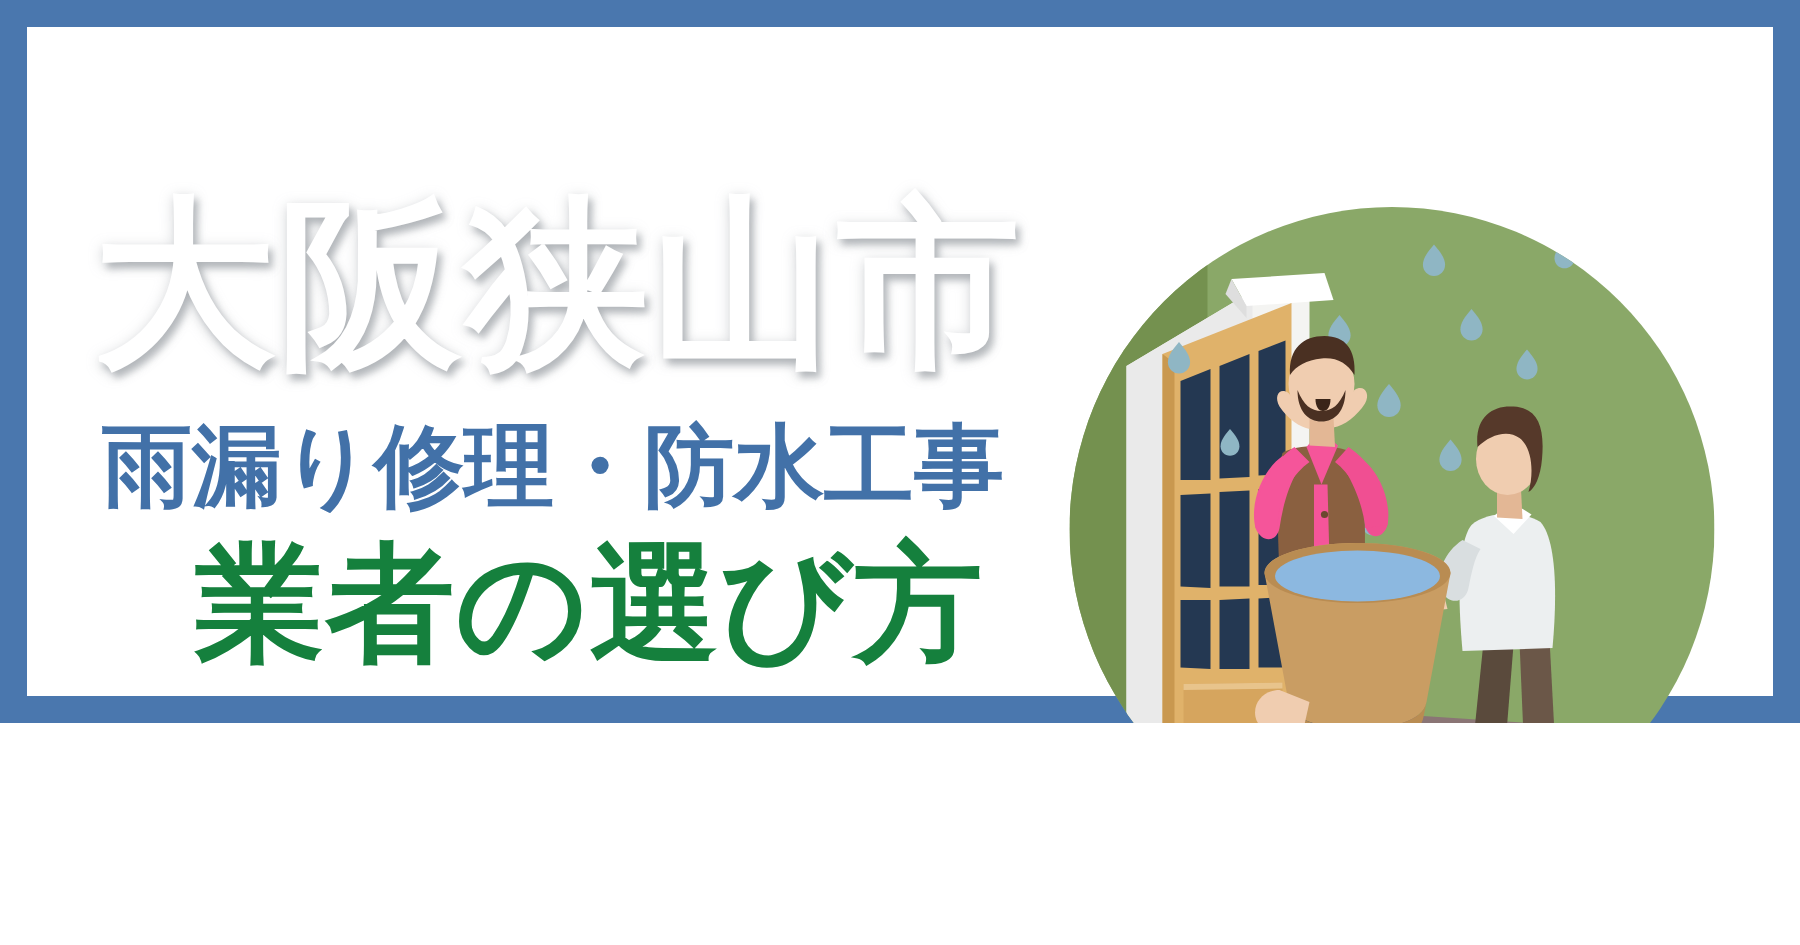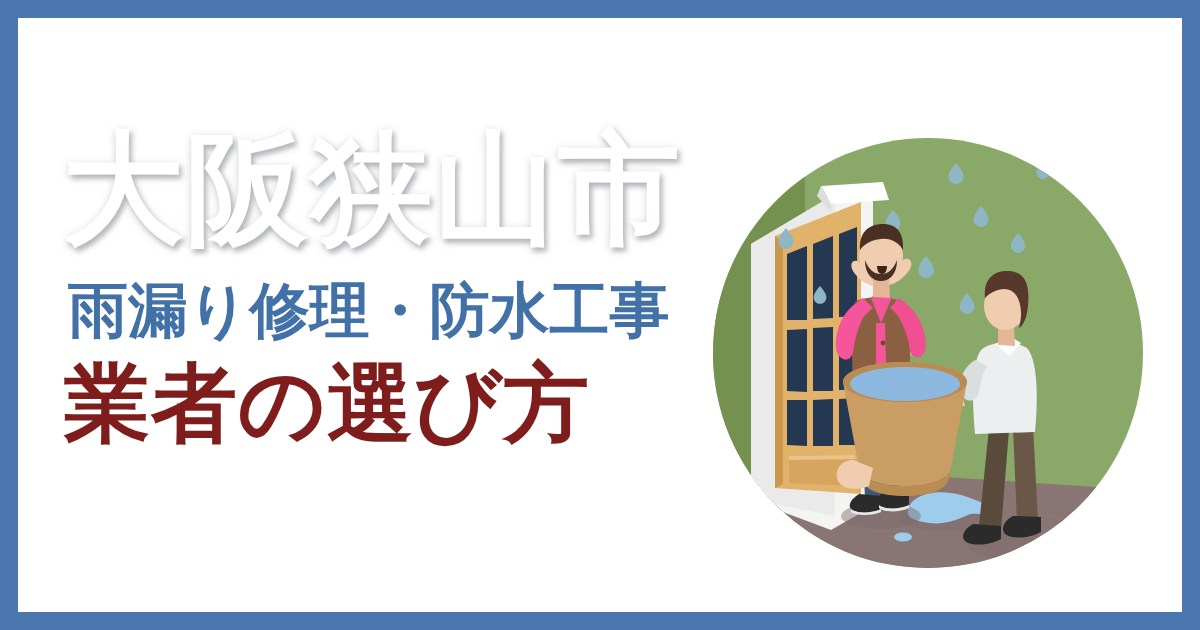--- a/index.html
+++ b/index.html
@@ -7,21 +7,21 @@
     padding: 0;
     background: #ffffff;
   }
   body {
     font-family: "Liberation Sans", sans-serif;
   }
 
   #banner {
     position: relative;
     width: 1200px;
-    height: 630px;
+    height: 482px;
     box-sizing: border-box;
     background: #ffffff;
     overflow: hidden;
   }
 
   
   .frame-edge {
     position: absolute;
     background: #4a77ae;
   }
@@ -57,28 +57,29 @@
     font-weight: bold;
     font-size: 60px;
     line-height: 1.22;
     color: #4271a8;
     letter-spacing: 0px;
     margin: 16px 0 0 6px;
     white-space: nowrap;
   }
 
   .title-accent {
-    font-family: Liberation Sans, sans-serif;
+    font-family: Liberation Serif, serif;
     font-weight: bold;
     font-size: 86px;
     line-height: 1.16;
-    color: #7f1d1d;
+    color: #15803d;
     letter-spacing: 1px;
     margin: 6px 0 0 2px;
     white-space: nowrap;
+    text-align: center;
   }
 
   
   .illus-wrap {
     position: absolute;
     left: 713px;
     top: 138px;
     width: 430px;
     height: 430px;
   }

